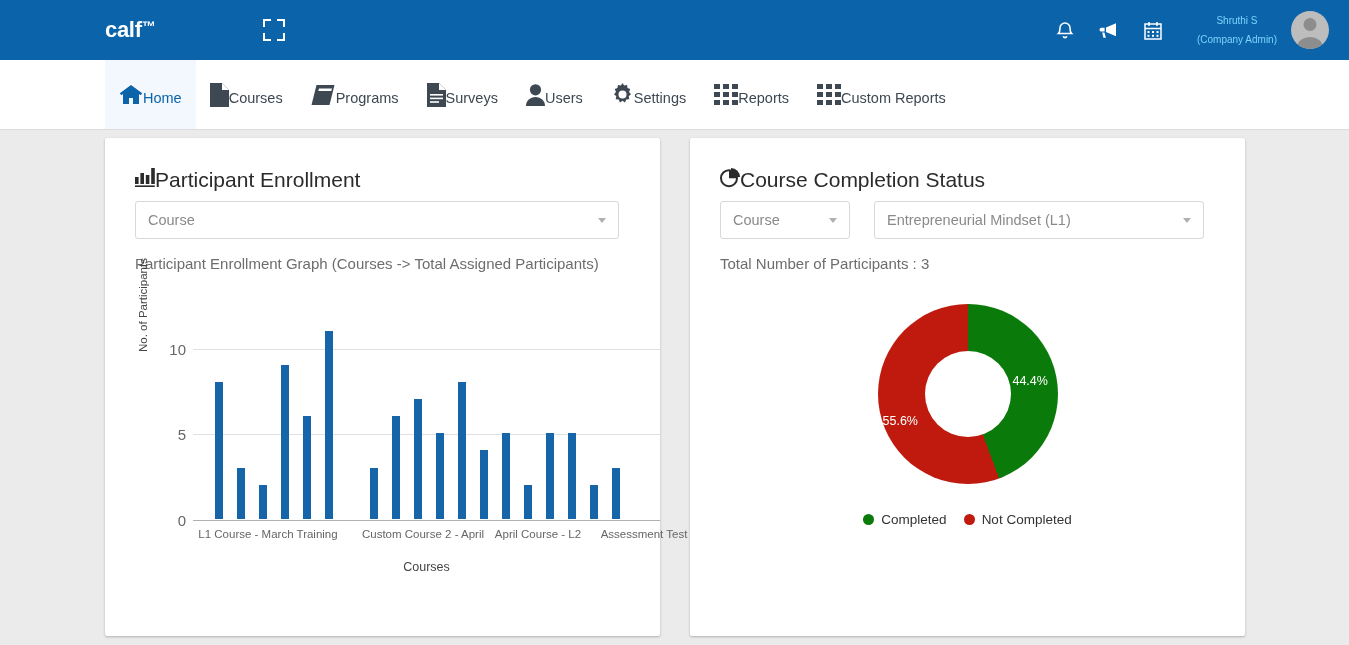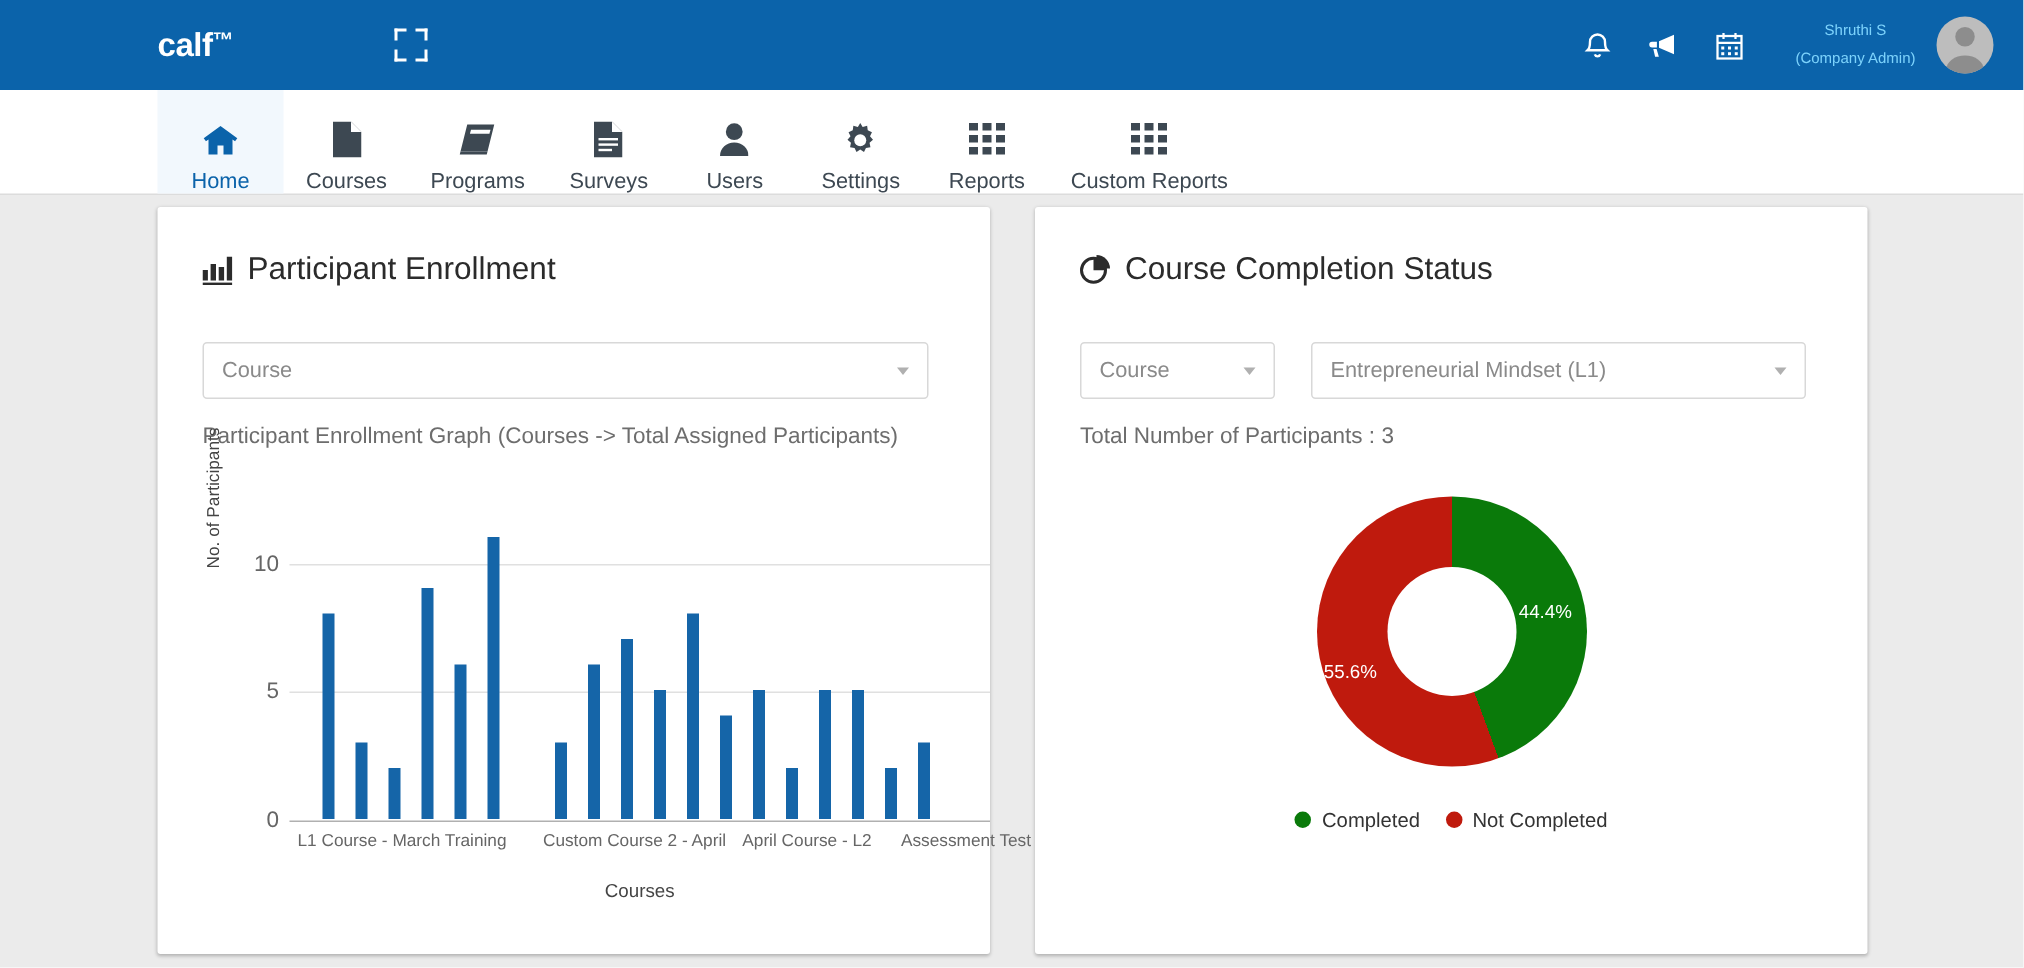--- a/index.html
+++ b/index.html
@@ -85,22 +85,22 @@
   .navbar {
     height: 70px;
     background: #ffffff;
     border-bottom: 1px solid #dcdcdc;
     display: flex;
     align-items: stretch;
     padding-left: 105px;
   }
   .nav-item {
     min-width: 84px;
-    padding: 20px 14px 0 14px;
-    display: flex; flex-direction: column; align-items: center;
+    padding: 7px 14px 0 14px;
+    display: flex; flex-direction: row; align-items: center;
     cursor: pointer;
     color: #3d4852;
   }
   .nav-item.active { background: #f2f8fd; color: #0b63aa; }
   .nav-ico {
     height: 26px; display: flex; align-items: center; justify-content: center;
     margin-bottom: 7px;
   }
   .nav-ico svg { display: block; }
   .nav-label { font-size: 14.5px; white-space: nowrap; }
@@ -121,22 +121,22 @@
     border-radius: 2px;
     box-shadow: 0 1px 3px rgba(0,0,0,0.16), 0 1px 2px rgba(0,0,0,0.10);
     padding: 30px 30px 0 30px;
     position: relative;
     height: 498px;
   }
   .card-title {
     font-size: 21px;
     color: #2b2b2b;
     font-weight: normal;
-    display: flex; align-items: center; gap: 10px;
-    margin-bottom: 36px;
+    display: flex; 
+    margin-bottom: 9px;
   }
   .card-title svg { display: block; }
 
   .select-row { display: flex; gap: 24px; }
   .select {
     height: 38px;
     border: 1px solid #d8d8d8;
     border-radius: 3px;
     background: #fff;
     display: flex; align-items: center;

